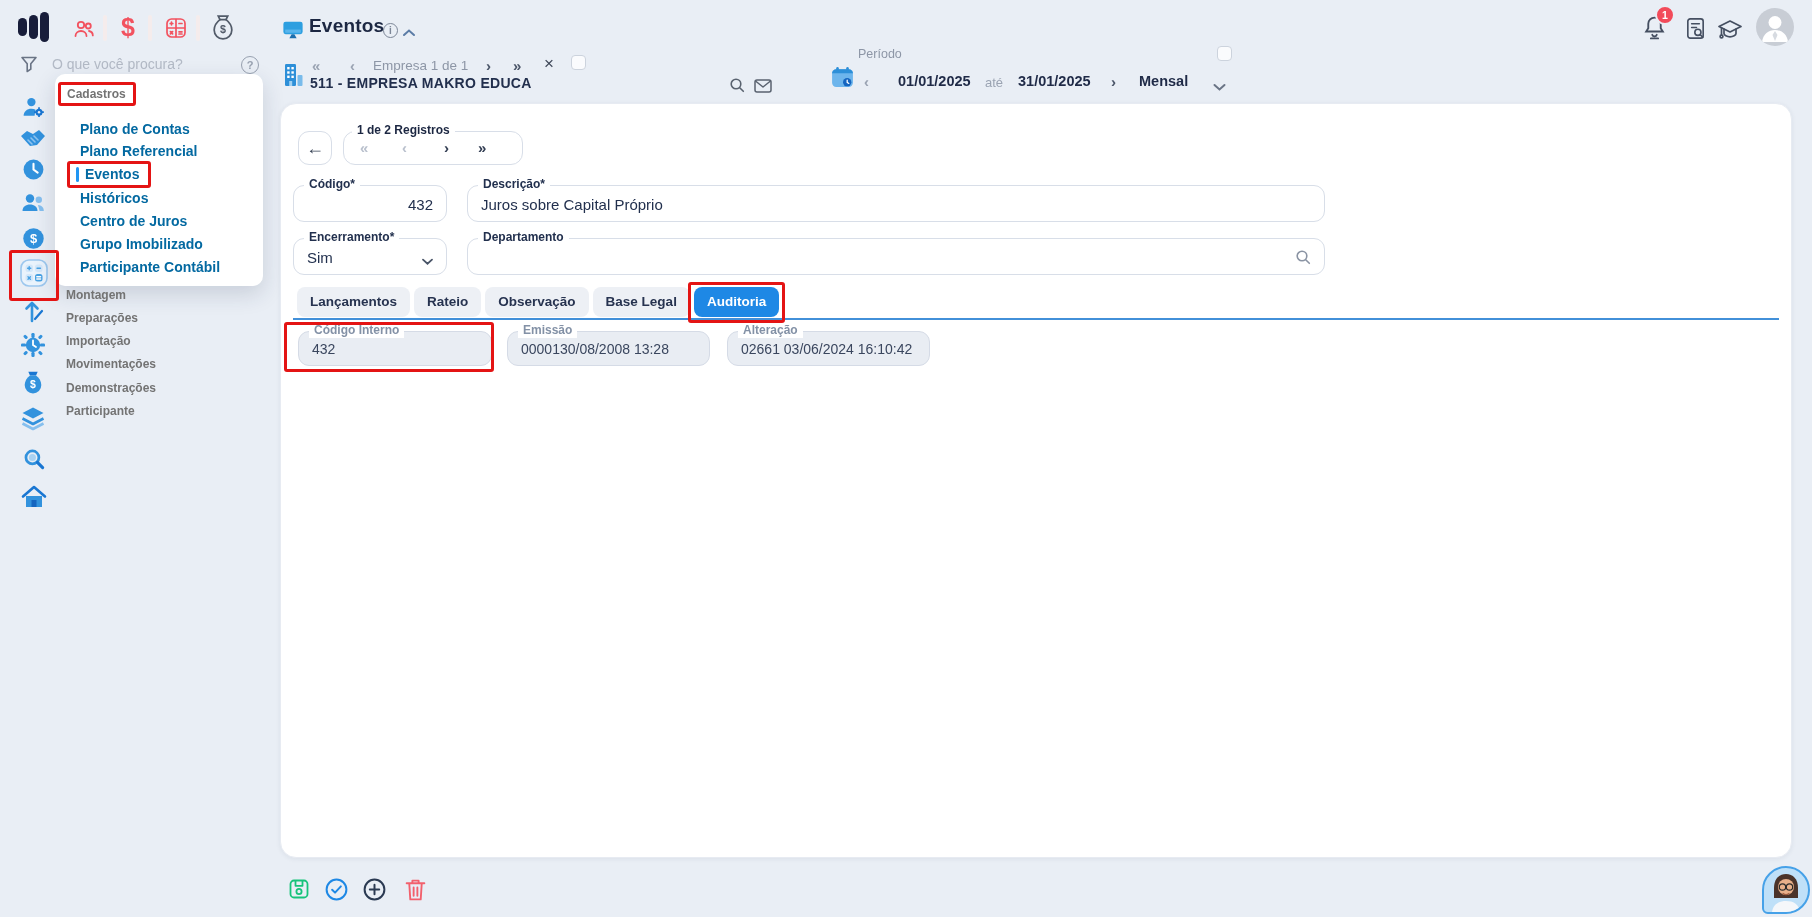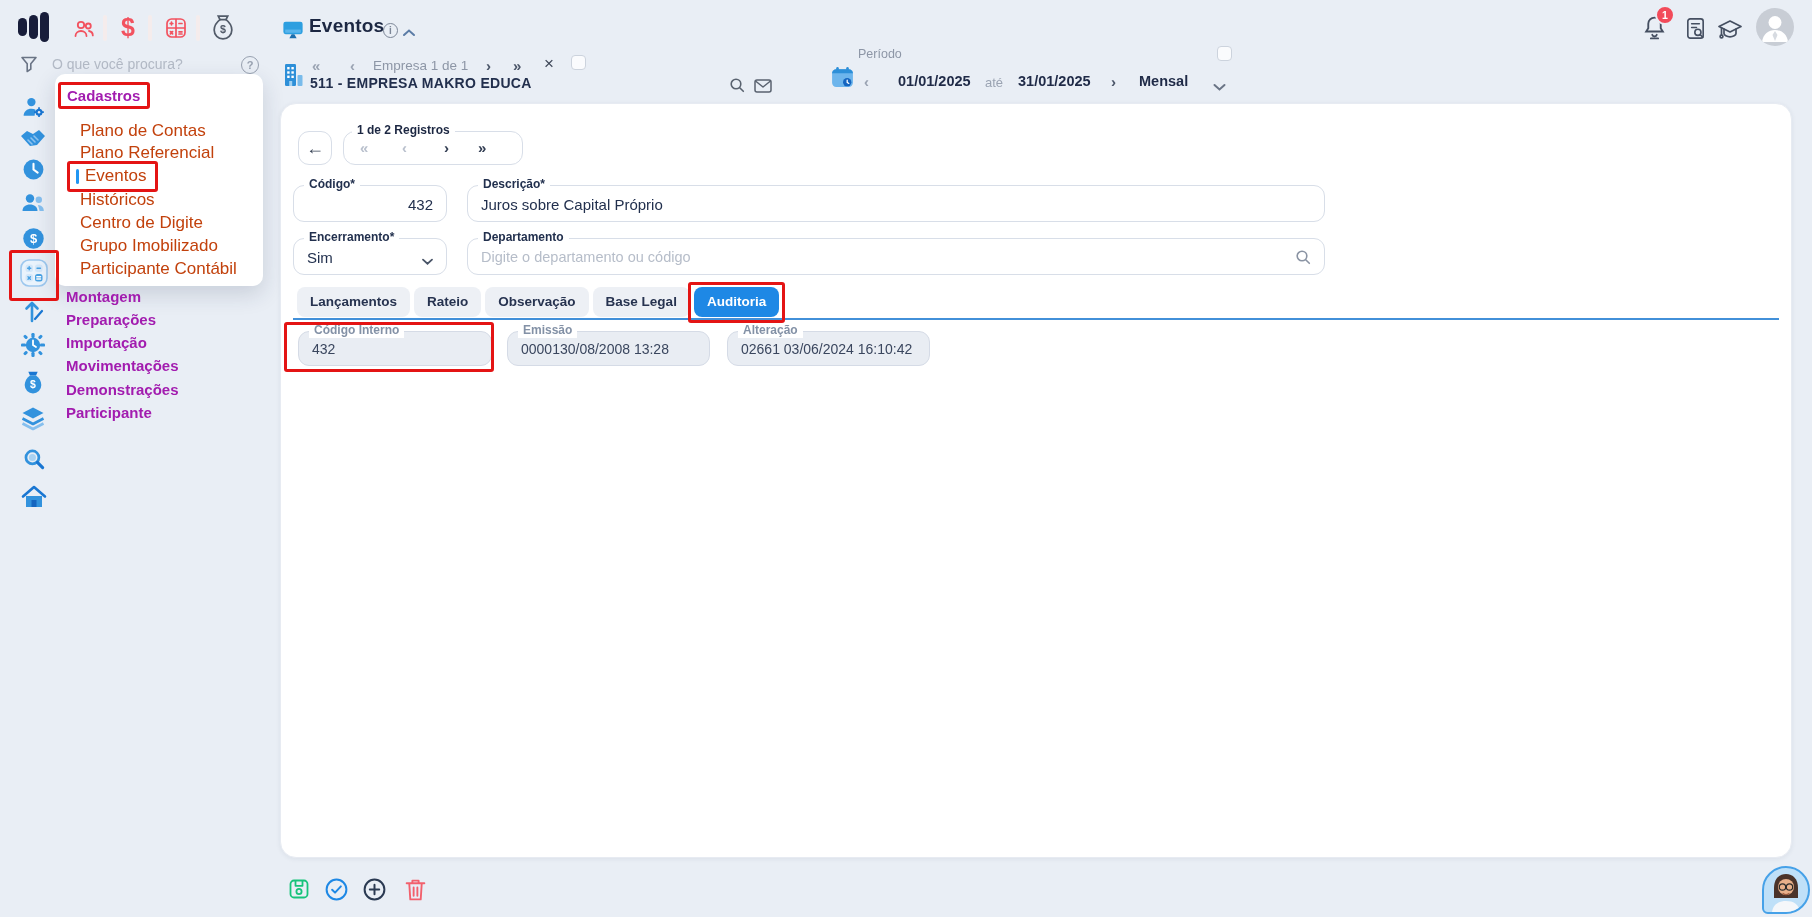--- a/index.html
+++ b/index.html
@@ -26,22 +26,22 @@
   .chev.dim { color:#9aa3b2; } .chev.dark { color:#4a5568; }
   .checkbox { width:15px; height:15px; border:1.5px solid #ccd3dd; border-radius:4px; background:#fafbfd; }
   .help-circle { width:18px; height:18px; border:1.6px solid #98a1b0; border-radius:50%;
     font-size:11px; font-weight:700; color:#98a1b0; text-align:center; line-height:16px; }
   .date-txt { font-size:14.5px; font-weight:700; color:#1f2a47; }
 
   
   .search-input { border:none; outline:none; background:transparent; font:14px "Liberation Sans",sans-serif; color:#3a465e; width:160px; }
   .search-input::placeholder { color:#b3bac6; }
   .flyout { background:#fff; border-radius:10px; box-shadow:0 8px 22px rgba(30,42,72,.16); }
-  .menu-main { font-size:15px; font-weight:800; color:#a21caf; white-space:nowrap; cursor:default; }
-  .menu-sub { font-size:17px; font-weight:400; color:#c2410c; white-space:nowrap; }
+  .menu-main { font-size:12px; font-weight:800; color:#737373; white-space:nowrap; cursor:default; }
+  .menu-sub { font-size:14px; font-weight:700; color:#0369a1; white-space:nowrap; }
   .active-bar { width:3px; height:15px; background:#2196f3; border-radius:2px; }
 
   
   .red-box { position:absolute; border:3px solid #e41414; border-radius:3px; pointer-events:none; z-index:40; }
 
   
   .card { background:#fff; border:1px solid #e7ebf2; border-radius:16px; box-shadow:0 1px 5px rgba(30,42,72,.07); }
   .field { position:absolute; border:1.5px solid #d8dee8; border-radius:11px; background:#fff; }
   .field .legend { position:absolute; top:-9px; left:10px; background:#fff; padding:0 5px;
     font-size:12px; font-weight:700; color:#22304e; line-height:15px; white-space:nowrap; }
@@ -325,21 +325,21 @@
   <span>Cadastros</span>
 </div>
 <div class="abs menu-sub" style="left:80px;top:121px"><span>Plano de Contas</span></div>
 <div class="abs menu-sub" style="left:80px;top:143px"><span>Plano Referencial</span></div>
 <div class="abs menu-sub" style="left:76px;top:166px;display:flex;align-items:center;gap:6px">
   <div class="red-box" style="inset:-5px -12px -6px -9px"></div>
   <span class="active-bar"></span>
   <span>Eventos</span>
 </div>
 <div class="abs menu-sub" style="left:80px;top:190px"><span>Históricos</span></div>
-<div class="abs menu-sub" style="left:80px;top:213px"><span>Centro de Digite</span></div>
+<div class="abs menu-sub" style="left:80px;top:213px"><span>Centro de Juros</span></div>
 <div class="abs menu-sub" style="left:80px;top:236px"><span>Grupo Imobilizado</span></div>
 <div class="abs menu-sub" style="left:80px;top:259px"><span>Participante Contábil</span></div>
 
 <div class="abs menu-main" style="left:66px;top:288px"><span>Montagem</span></div>
 <div class="abs menu-main" style="left:66px;top:311px"><span>Preparações</span></div>
 <div class="abs menu-main" style="left:66px;top:334px"><span>Importação</span></div>
 <div class="abs menu-main" style="left:66px;top:357px"><span>Movimentações</span></div>
 <div class="abs menu-main" style="left:66px;top:381px"><span>Demonstrações</span></div>
 <div class="abs menu-main" style="left:66px;top:404px"><span>Participante</span></div>
 
@@ -368,21 +368,20 @@
   <span class="legend">Encerramento*</span>
   <span class="value">Sim</span>
   <span class="abs" style="right:12px;top:13px">
     <svg width="13" height="9" viewBox="0 0 14 10" fill="none" stroke="#4a5568" stroke-width="2" stroke-linecap="round">
         <path d="M2 3l5 4.5L12 3"></path>
       </svg>
   </span>
 </div>
 <div class="field" style="left:467px;top:238px;width:858px;height:37px">
   <span class="legend">Departamento</span>
-  <input placeholder="Digite o departamento ou código" style="">
   <span class="abs" style="right:12px;top:10px">
     <svg width="17" height="17" viewBox="0 0 17 17" fill="none" stroke="#8a93a3" stroke-width="1.6" stroke-linecap="round">
       <circle cx="7" cy="7" r="4.8"></circle>
         <path d="M10.7 10.7l3.6 3.6"></path>
     </svg>
   </span>
 </div>
 
 <div class="abs tabs" style="left:297px;top:287px">
   <div class="tab"><span>Lançamentos</span></div>

